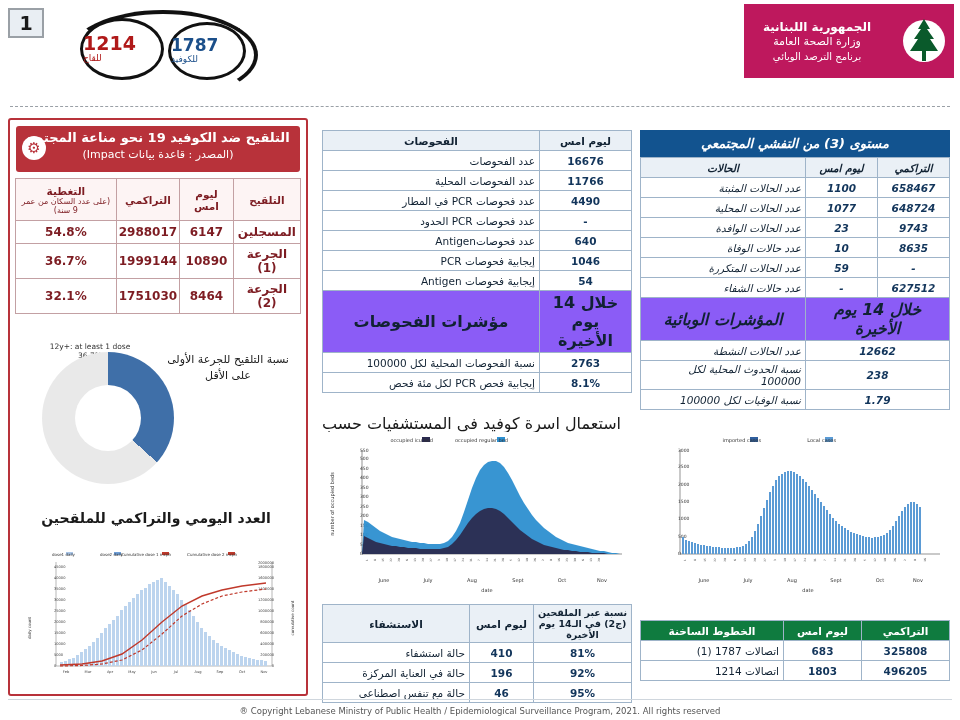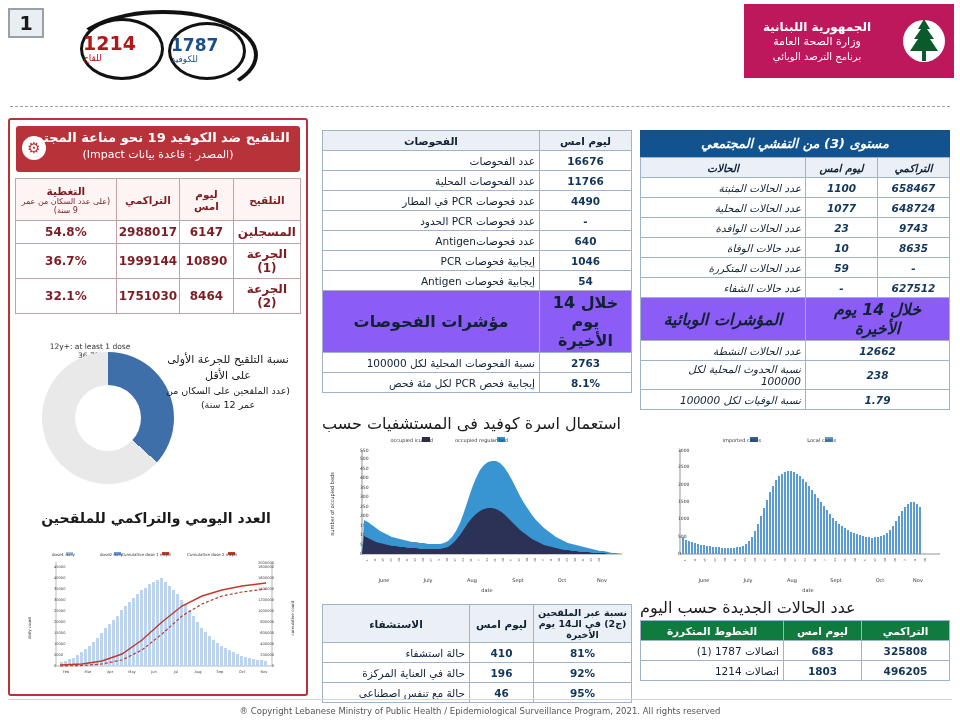--- a/index.html
+++ b/index.html
@@ -315,21 +315,20 @@
         </tr>
       </tbody>
     </table>
 
     <div class="donut-wrap">
       <div class="donut-lbl">12y+: at least 1 dose 36.7%</div>
       <div class="donut" style="margin-top:14px"></div>
     </div>
     <div class="donut-note">
       <div>نسبة التلقيح للجرعة الأولى على الأقل</div>
-      <div class="sub">(عدد الملقحين على السكان من عمر 12 سنة)</div>
     </div>
 
     <div class="vacc-sub">العدد اليومي والتراكمي للملقحين</div>
 
     <div class="vacc-chart">
       <svg width="278" height="138" viewBox="0 0 278 138" aria-hidden="true">
         <rect x="0" y="0" width="278" height="138" fill="#ffffff"></rect>
 
         <g font-size="4" fill="#333" font-family="DejaVu Sans">
           <rect x="44" y="4" width="7" height="3" fill="#aac6e8"></rect>
@@ -558,21 +557,20 @@
         </tr>
         <tr>
           <td class="val" colspan="2">1.79</td>
           <td class="lbl">نسبة الوفيات لكل 100000</td>
         </tr>
       </tbody>
     </table>
   </div>
 
   <div class="cap-center" style="left:322px; top:414px; width:310px;">استعمال اسرة كوفيد في المستشفيات حسب اليوم</div>
-  <div class="cap-center" style="left:640px; top:598px; width:310px;">عدد الحالات الجديدة حسب اليوم</div>
 
   <div class="chart-box" style="left:322px; top:432px; width:310px; height:165px;">
     <svg width="310" height="165" viewBox="0 0 310 165" aria-hidden="true">
       <rect x="0" y="0" width="310" height="165" fill="#ffffff"></rect>
       <g font-size="5" fill="#333" font-family="DejaVu Sans">
         <rect x="100" y="5" width="8" height="5" fill="#2b2b4f"></rect>
           <text x="111" y="10">occupied icu bed</text>
         <rect x="175" y="5" width="8" height="5" fill="#2d8fd0"></rect>
           <text x="186" y="10">occupied regular bed</text>
       </g>
@@ -820,21 +818,21 @@
       </tbody>
     </table>
   </div>
 
   <div class="tbl-hotline">
     <table class="std">
       <thead>
         <tr class="hot-hdr">
           <th style="width:88px">التراكمي</th>
           <th style="width:78px">ليوم امس</th>
-          <th>الخطوط المتكررة</th>
+          <th>الخطوط الساخنة</th>
         </tr>
       </thead>
       <tbody>
         <tr>
           <td class="val">325808</td>
           <td class="val">683</td>
           <td class="lbl">اتصالات 1787 (1)</td>
         </tr>
         <tr>
           <td class="val">496205</td>

